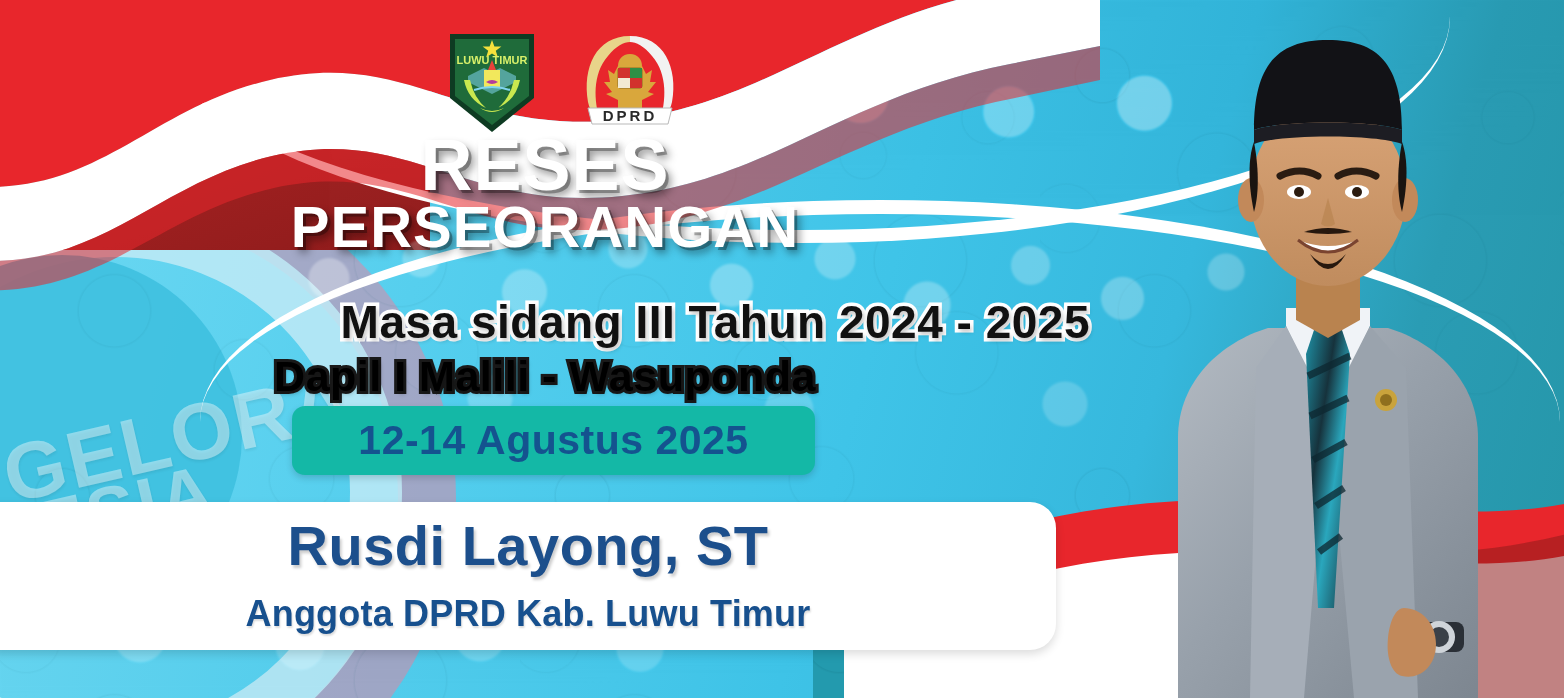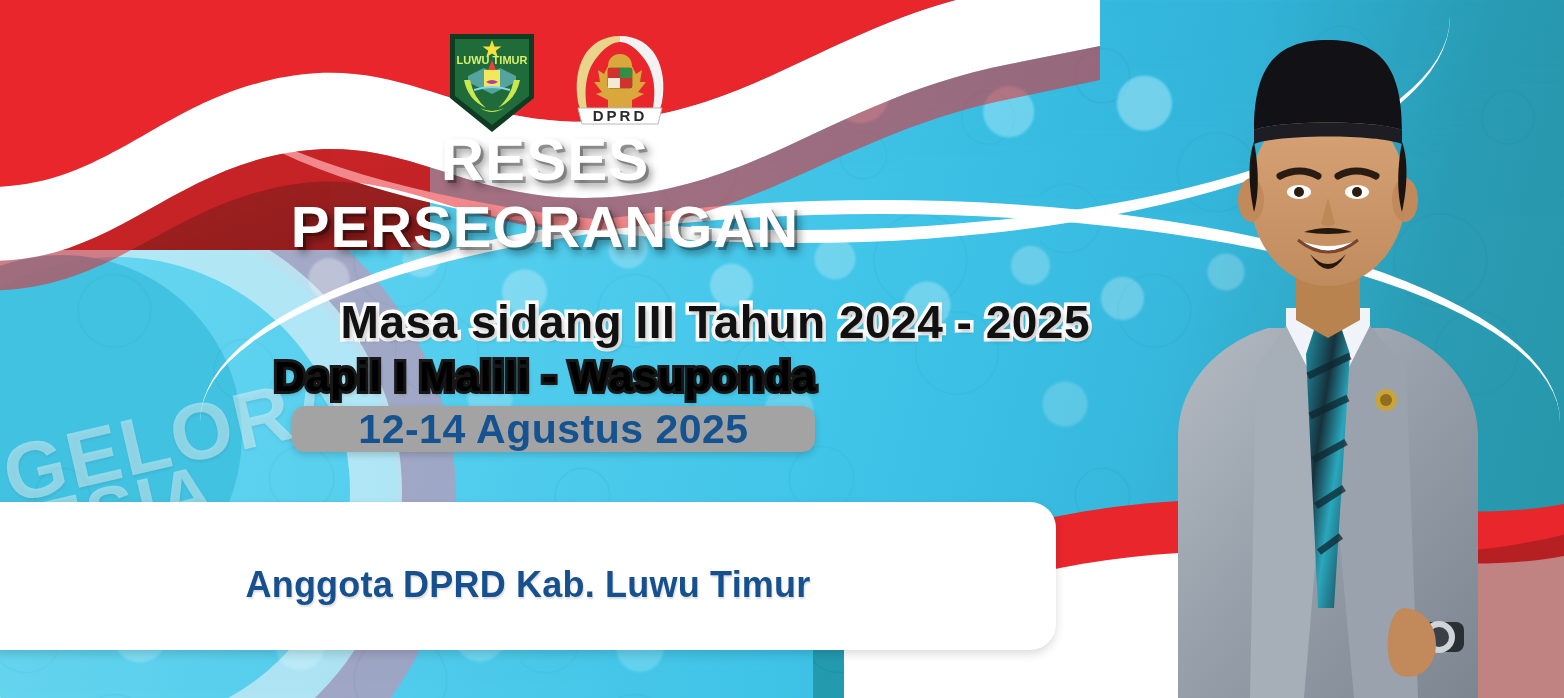--- a/index.html
+++ b/index.html
@@ -146,36 +146,36 @@
       radial-gradient(circle at 74% 36%, rgba(255,255,255,.28) 0 29px, transparent 30px),
       linear-gradient(160deg,#9d2020 0%,#a82323 40%,#8e1b1b 100%);
     filter:blur(.6px);
   }
 
   
   .flag-tl{position:absolute;left:-60px;top:-40px;width:1160px;height:360px;}
   .flag-br{position:absolute;right:-40px;bottom:-30px;width:760px;height:300px;}
 
   
-  .emblems{position:absolute;left:440px;top:24px;display:flex;gap:20px;align-items:flex-start;z-index:6;}
+  .emblems{position:absolute;left:440px;top:24px;display:flex;gap:30px;align-items:flex-start;z-index:6;}
 
   
   .content{position:absolute;left:0;top:0;width:1090px;z-index:8;text-align:center;}
 
   .title-main{
     margin:0;
     color:#fff;
     font-weight:800;
     letter-spacing:1px;
     line-height:.94;
     text-shadow:
       3px 3px 0 rgba(0,0,0,.30),
       5px 6px 9px rgba(0,0,0,.42);
   }
-  .t-reses{position:absolute;left:0;right:0;top:132px;font-size:60px;}
+  .t-reses{position:absolute;left:0;right:0;top:132px;font-size:72px;}
   .t-perse{position:absolute;left:0;right:0;top:200px;font-size:58px;}
 
   .line-masa{
     position:absolute;left:0;right:0;top:295px;
     font-size:46px;font-weight:800;color:#111;
     letter-spacing:.5px;
     -webkit-text-stroke:7px #fff;
     paint-order:stroke fill;
     text-shadow:2px 3px 4px rgba(0,0,0,.22);
     text-align:right;
@@ -184,22 +184,22 @@
     position:absolute;left:0;right:0;top:352px;
     font-size:43px;font-weight:700;color:#000000;
     letter-spacing:.5px;
     -webkit-text-stroke:6px #1a1a1a;
     paint-order:stroke fill;
     text-shadow:2px 3px 4px rgba(0,0,0,.25);
   }
 
   .date-badge{
     position:absolute;left:292px;top:406px;
-    width:523px;height:46px;
-    background:#a3a3a3;border-radius:13px;
+    width:523px;height:69px;
+    background:#14b8a6;border-radius:13px;
     display:flex;align-items:center;justify-content:center;
     box-shadow:0 3px 7px rgba(0,0,0,.16);
   }
   .date-badge span{
     font-size:41px;font-weight:800;color:#14538f;letter-spacing:.5px;
   }
 
   
   .name-panel{
     position:absolute;left:-40px;top:502px;
@@ -320,20 +320,21 @@
     <div class="title-main t-perse">PERSEORANGAN</div>
     <div class="line-masa">Masa sidang III Tahun 2024 - 2025</div>
     <div class="line-dapil">Dapil I Malili - Wasuponda</div>
   </div>
 
   <div class="date-badge">
     <span>12-14 Agustus 2025</span>
   </div>
 
   <div class="name-panel">
+    <div class="name-main">Rusdi Layong, ST</div>
     <div class="name-sub">Anggota DPRD Kab. Luwu Timur</div>
   </div>
 
   <svg class="portrait" viewBox="0 0 420 690">
     <defs>
       <linearGradient id="suit" x1="0" y1="0" x2="1" y2="1">
         <stop offset="0%" stop-color="#b3bac2"></stop>
         <stop offset="45%" stop-color="#98a1ab"></stop>
         <stop offset="100%" stop-color="#7d8690"></stop>
       </linearGradient>

